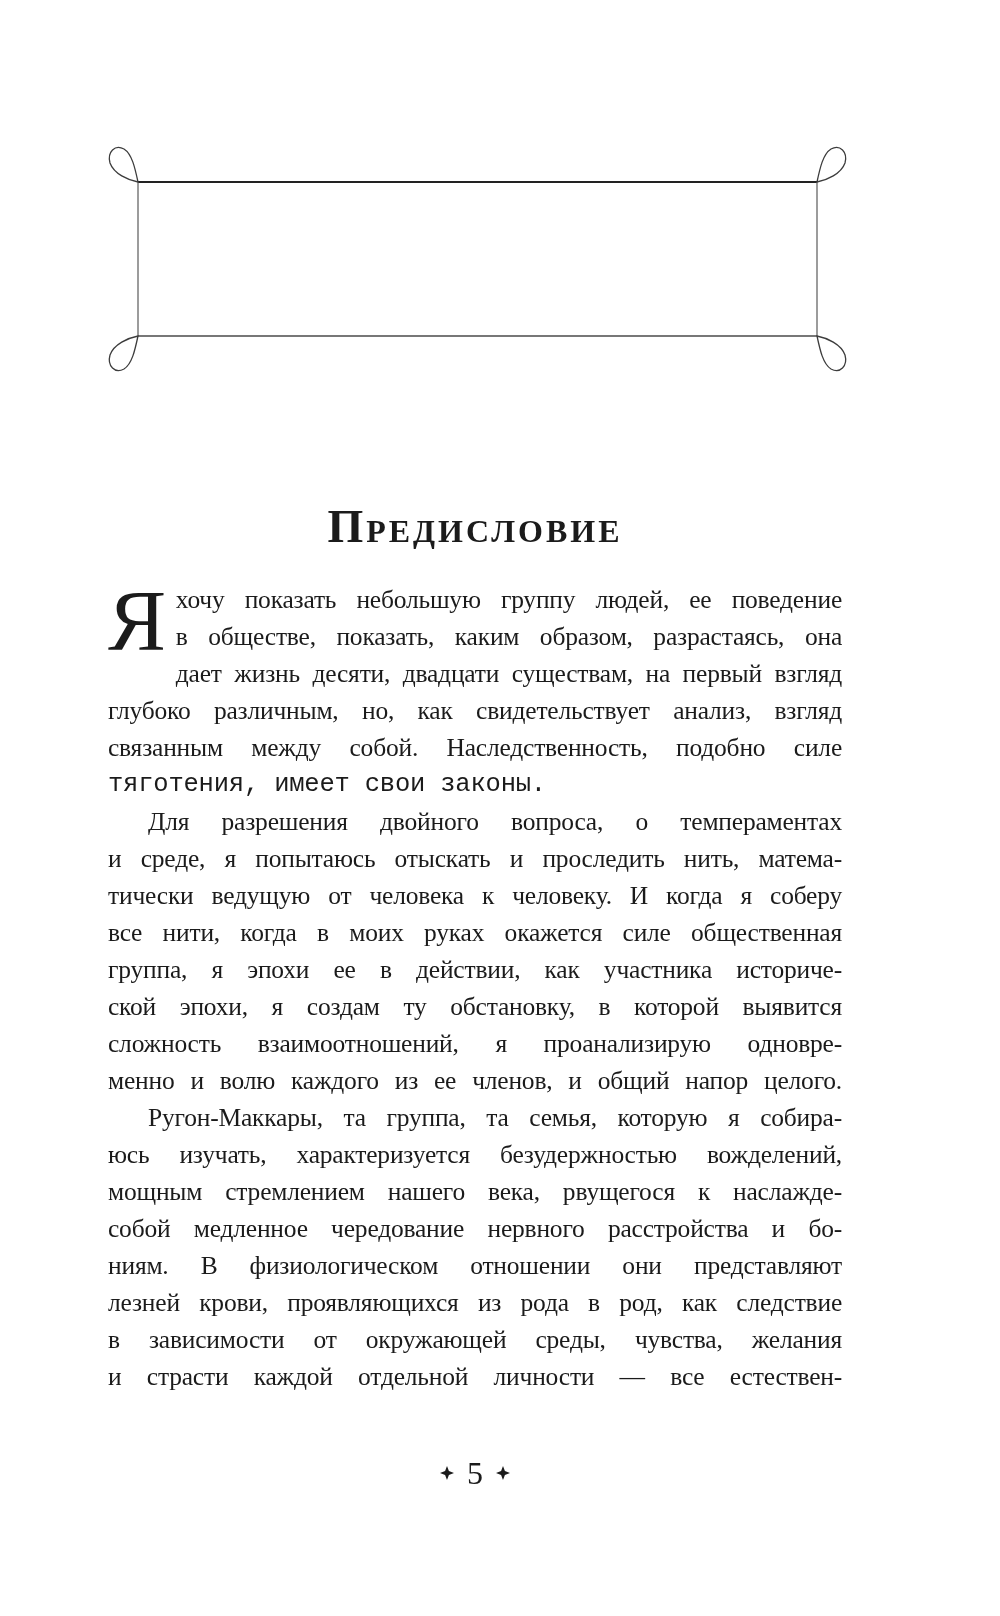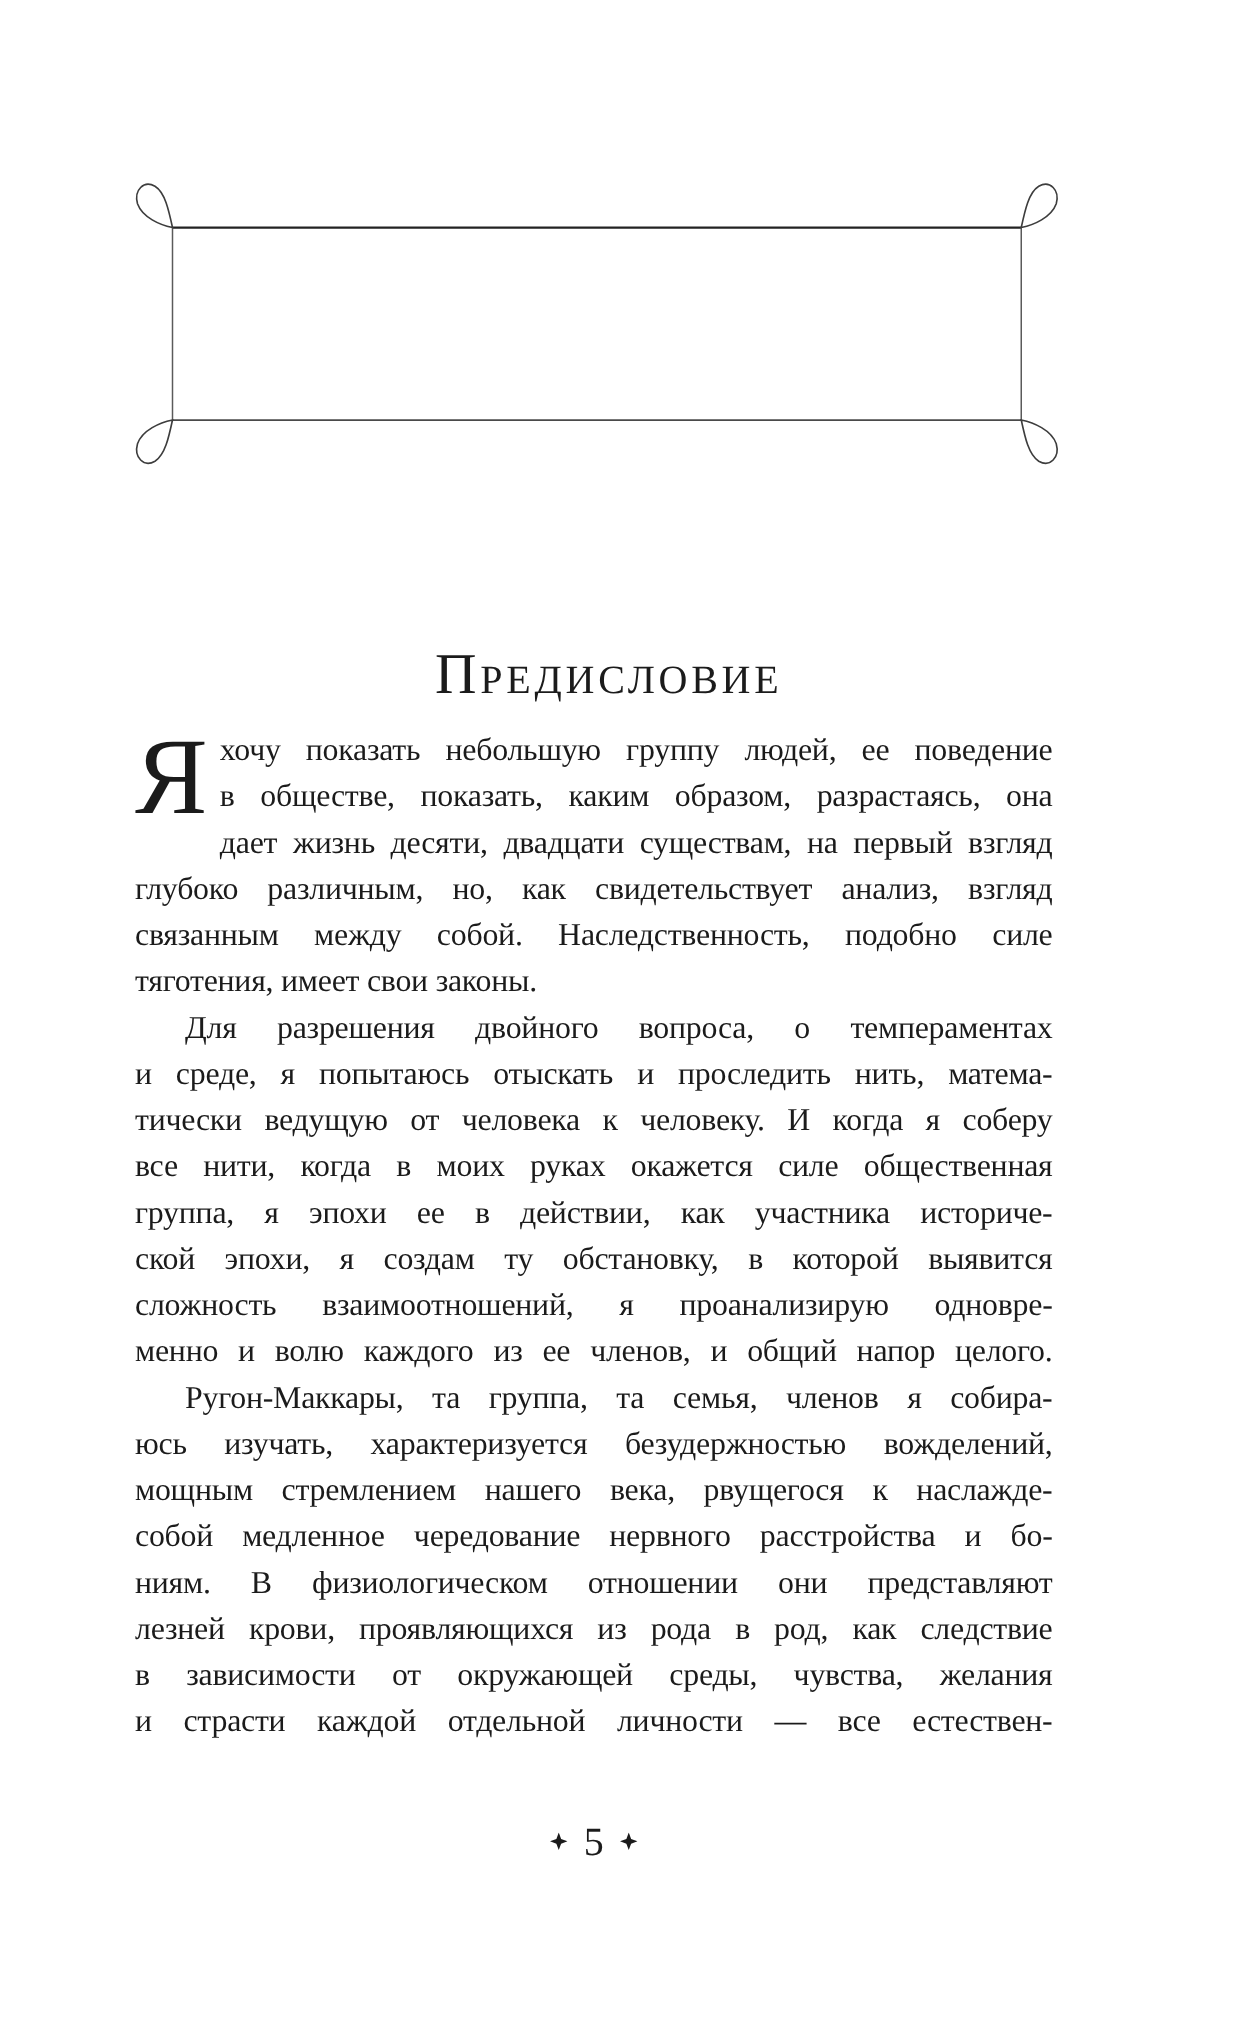--- a/index.html
+++ b/index.html
@@ -15,46 +15,46 @@
   .frame {
     position: absolute;
     left: 0;
     top: 0;
   }
   .title {
     position: absolute;
     left: 108px;
     top: 502px;
     width: 734px;
-    margin: 12px;
+    margin: 0;
     text-align: center;
     font-size: 46px;
     line-height: 50px;
-    font-weight: 400;
+    font-weight: 700;
     font-variant: small-caps;
     letter-spacing: 3px;
     color: #1b1b1b;
   }
   .text-block {
     position: absolute;
     left: 108px;
     top: 581px;
     width: 734px;
     font-size: 25.5px;
     line-height: 37px;
     letter-spacing: -0.2px;
   }
   .line {
     height: 37px;
     text-align: justify;
     text-align-last: justify;
     text-justify: inter-word;
     white-space: nowrap;
   }
-  .line.loose { text-align-last: left; }
+  .line.loose { text-align-last: left; font-family: Liberation Mono, monospace; }
   .line.indent { text-indent: 40px; }
   .drop-cap {
     float: left;
     font-size: 87px;
     line-height: 74px;
     height: 74px;
     margin: 3px 10px 0 0;
   }
   .footer {
     position: absolute;
@@ -104,21 +104,21 @@
 
     <div class="line indent">Для разрешения двойного вопроса, о темпераментах</div>
     <div class="line">и среде, я попытаюсь отыскать и проследить нить, матема-</div>
     <div class="line">тически ведущую от человека к человеку. И когда я соберу</div>
     <div class="line">все нити, когда в моих руках окажется силе общественная</div>
     <div class="line">группа, я эпохи ее в действии, как участника историче-</div>
     <div class="line">ской эпохи, я создам ту обстановку, в которой выявится</div>
     <div class="line">сложность взаимоотношений, я проанализирую одновре-</div>
     <div class="line">менно и волю каждого из ее членов, и общий напор целого.</div>
 
-    <div class="line indent">Ругон-Маккары, та группа, та семья, членов я собира-</div>
+    <div class="line indent">Ругон-Маккары, та группа, та семья, которую я собира-</div>
     <div class="line">юсь изучать, характеризуется безудержностью вожделений,</div>
     <div class="line">мощным стремлением нашего века, рвущегося к наслажде-</div>
     <div class="line">собой медленное чередование нервного расстройства и бо-</div>
     <div class="line">ниям. В физиологическом отношении они представляют</div>
     <div class="line">лезней крови, проявляющихся из рода в род, как следствие</div>
     <div class="line">в зависимости от окружающей среды, чувства, желания</div>
     <div class="line">и страсти каждой отдельной личности — все естествен-</div>
 
   </div>
 

